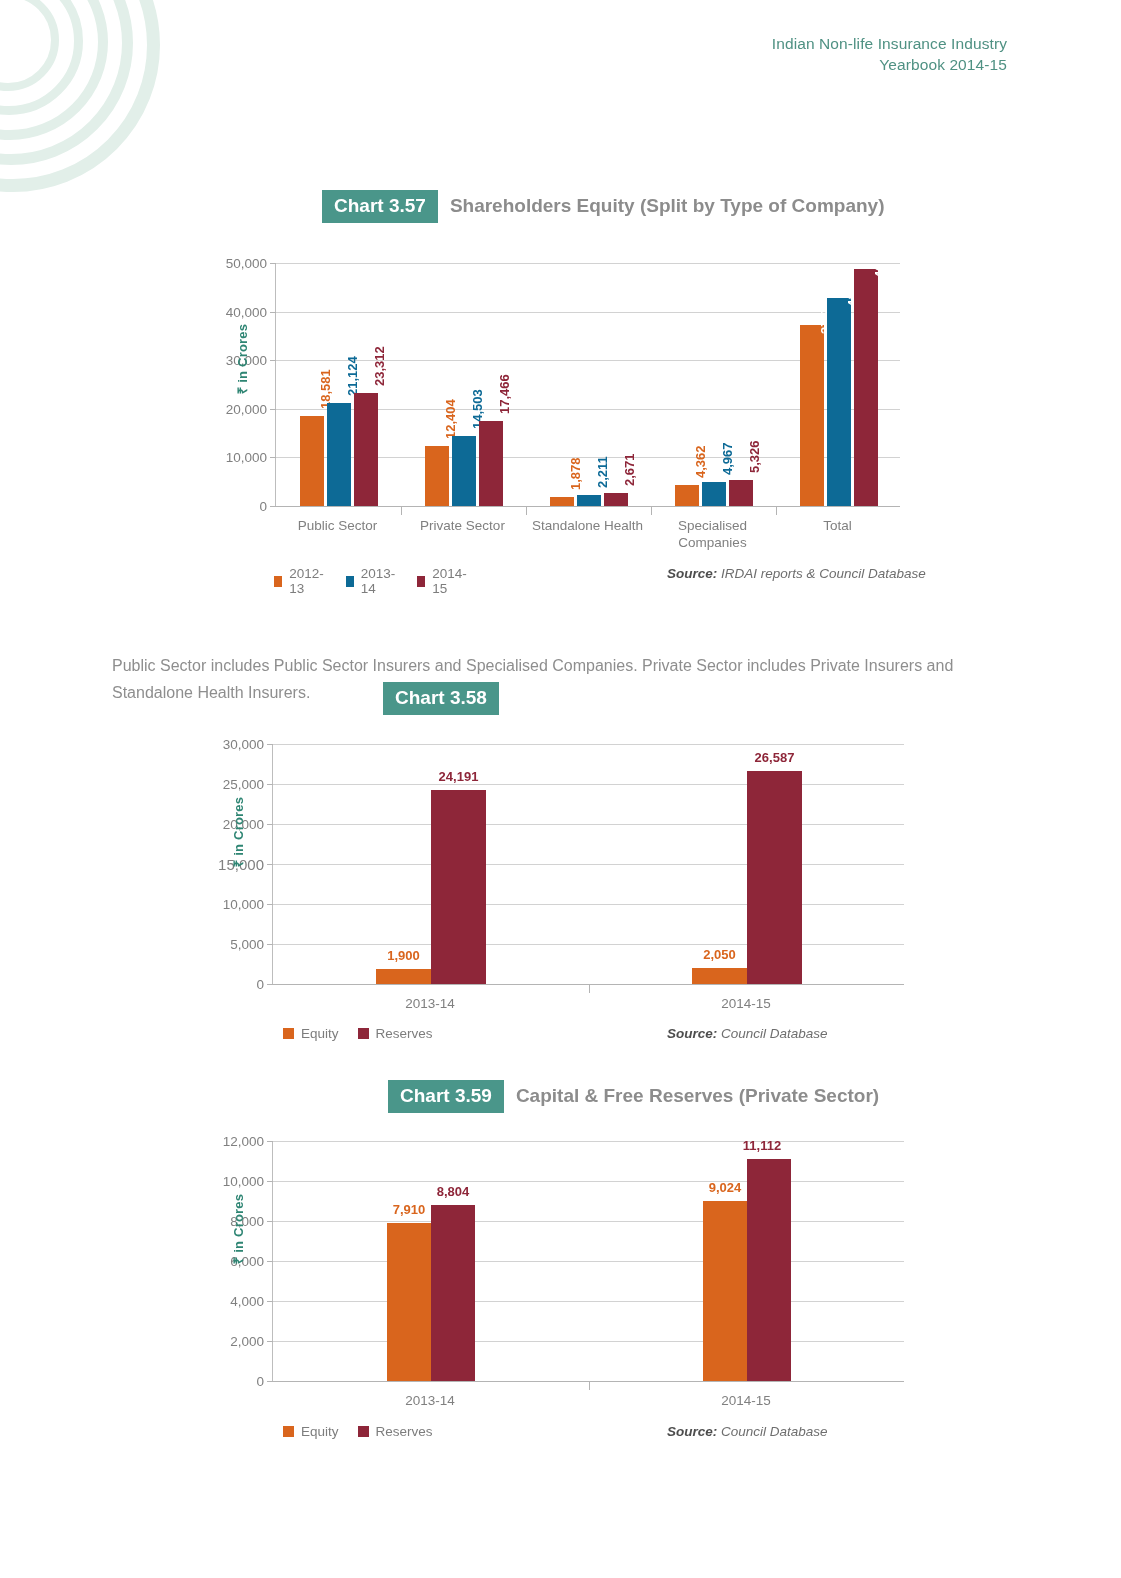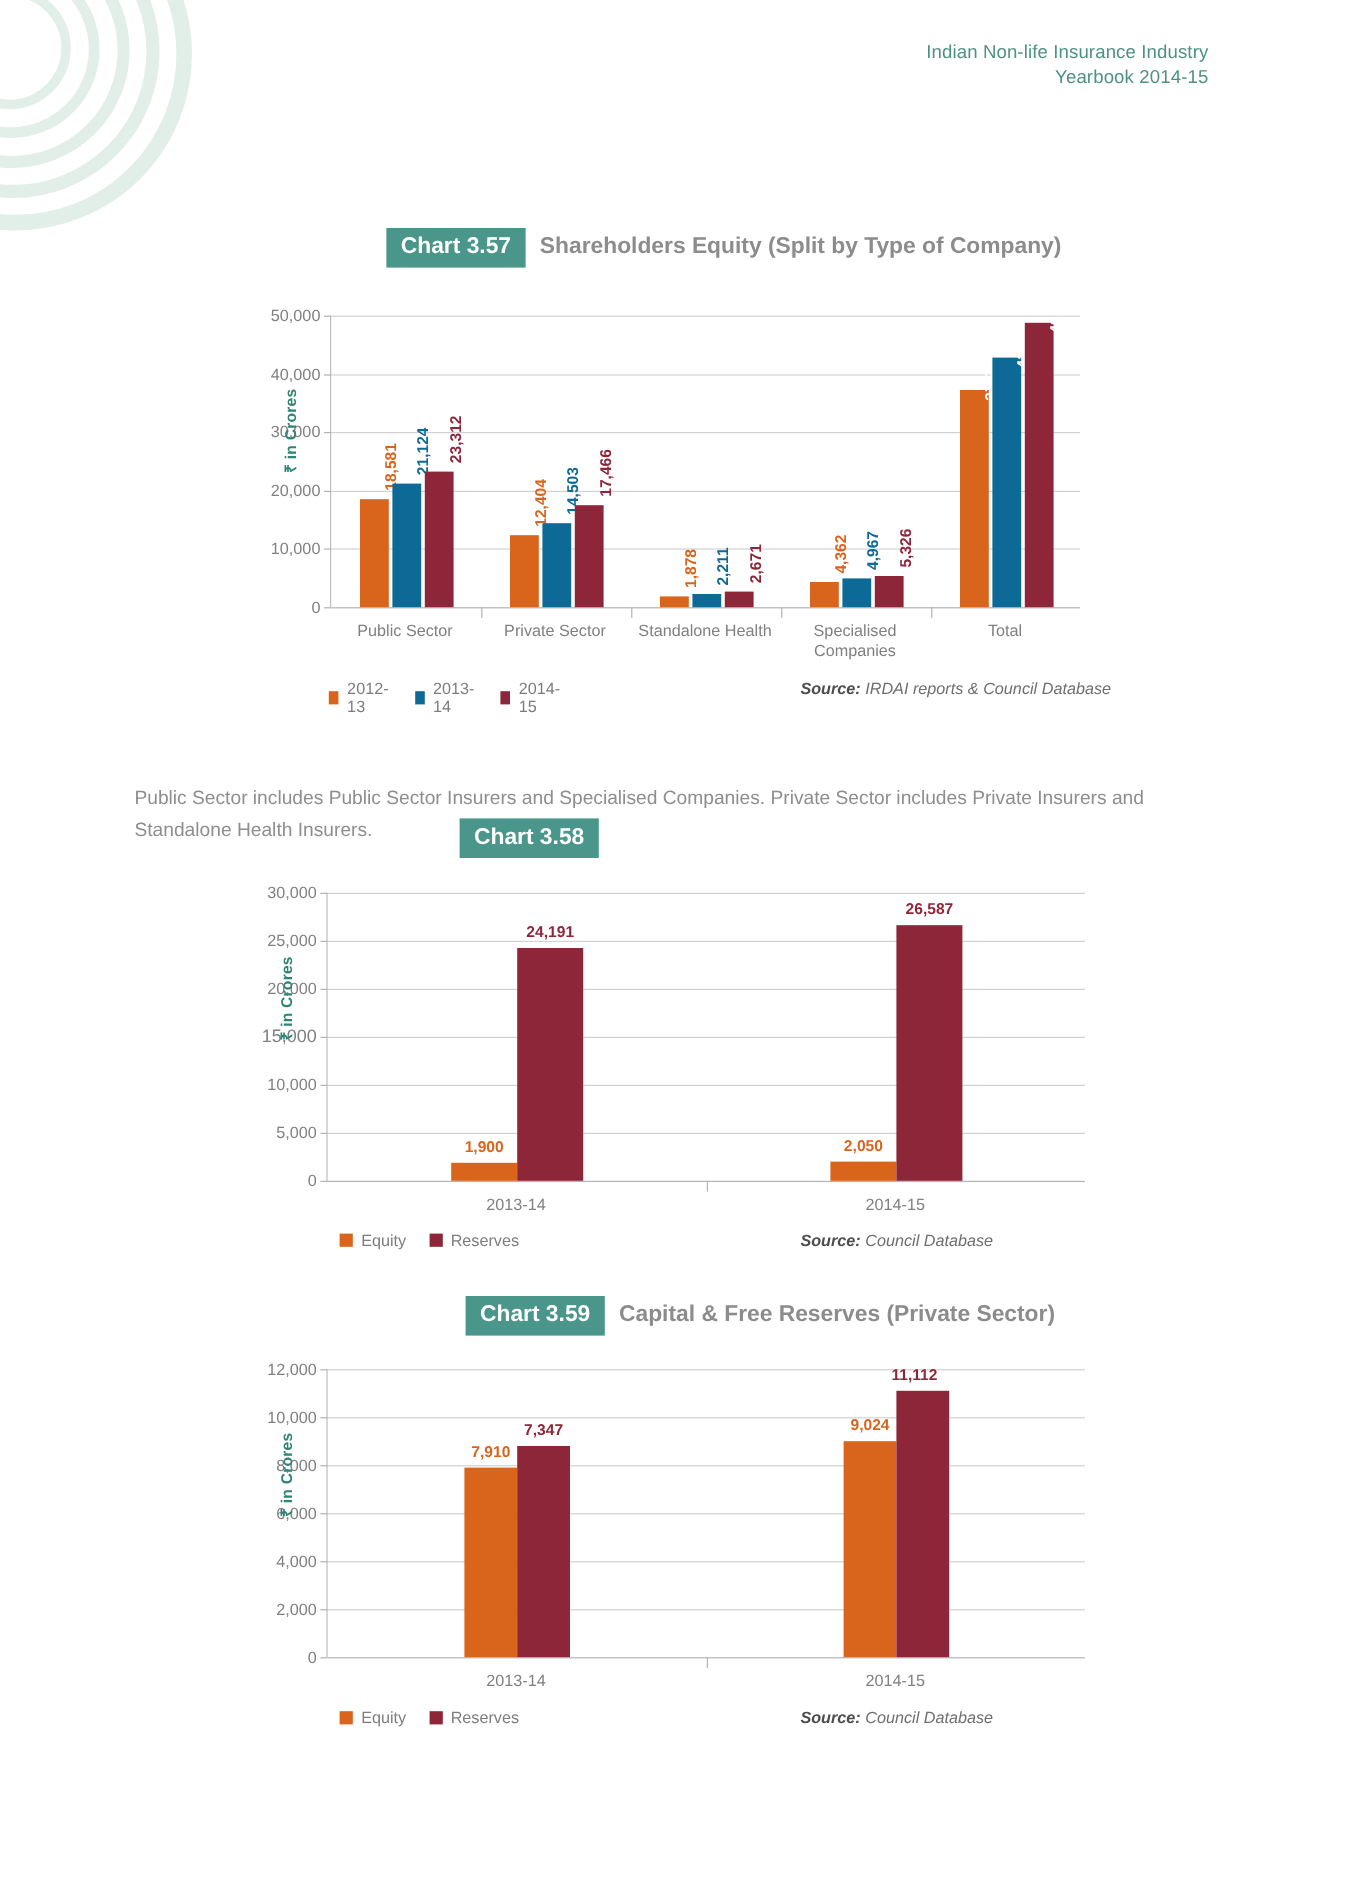--- a/index.html
+++ b/index.html
@@ -373,21 +373,21 @@
         <div class="ytick" style="top: 80px; font-size: 13.5px;">8,000</div>
         <div class="gridline" style="top: 40px;"></div>
         <div class="ytickmark" style="top: 40px;"></div>
         <div class="ytick" style="top: 40px; font-size: 13.5px;">10,000</div>
         <div class="gridline" style="top: 0px;"></div>
         <div class="ytickmark" style="top: 0px;"></div>
         <div class="ytick" style="top: 0px; font-size: 13.5px;">12,000</div>
         <div class="bar" style="left: 114px; width: 44px; height: 158.2px; bottom: 0px; background: rgb(217, 101, 29);"></div>
         <div class="blabel" style="color: rgb(217, 101, 29); left: 136px; transform: translateX(-50%); top: 60.8px; text-align: center;">7,910</div>
         <div class="bar" style="left: 158px; width: 44px; height: 176.08px; bottom: 0px; background: rgb(142, 38, 57);"></div>
-        <div class="blabel" style="color: rgb(142, 38, 57); left: 180px; transform: translateX(-50%); top: 42.92px; text-align: center;">7,347</div>
+        <div class="blabel" style="color: rgb(142, 38, 57); left: 180px; transform: translateX(-50%); top: 42.92px; text-align: center;">8,804</div>
         <div class="cat-sep" style="left: 316px; top: 240px; height: 9px;"></div>
         <div class="bar" style="left: 430px; width: 44px; height: 180.48px; bottom: 0px; background: rgb(217, 101, 29);"></div>
         <div class="blabel" style="color: rgb(217, 101, 29); left: 452px; transform: translateX(-50%); top: 38.52px; text-align: center;">9,024</div>
         <div class="bar" style="left: 474px; width: 44px; height: 222.24px; bottom: 0px; background: rgb(142, 38, 57);"></div>
         <div class="blabel" style="color: rgb(142, 38, 57); left: 489px; transform: translateX(-50%); top: -3.24px; text-align: center;">11,112</div>
       </div>
       <div class="yaxis-label" style="left: 193px; top: 1220px; width: 90px; text-align: center;">₹ in Crores</div>
       <div class="catlabel" style="left: 272px; top: 1392px; width: 316px;">2013-14</div>
       <div class="catlabel" style="left: 588px; top: 1392px; width: 316px;">2014-15</div>
       <div class="legend" style="left: 283px; top: 1424px;">

